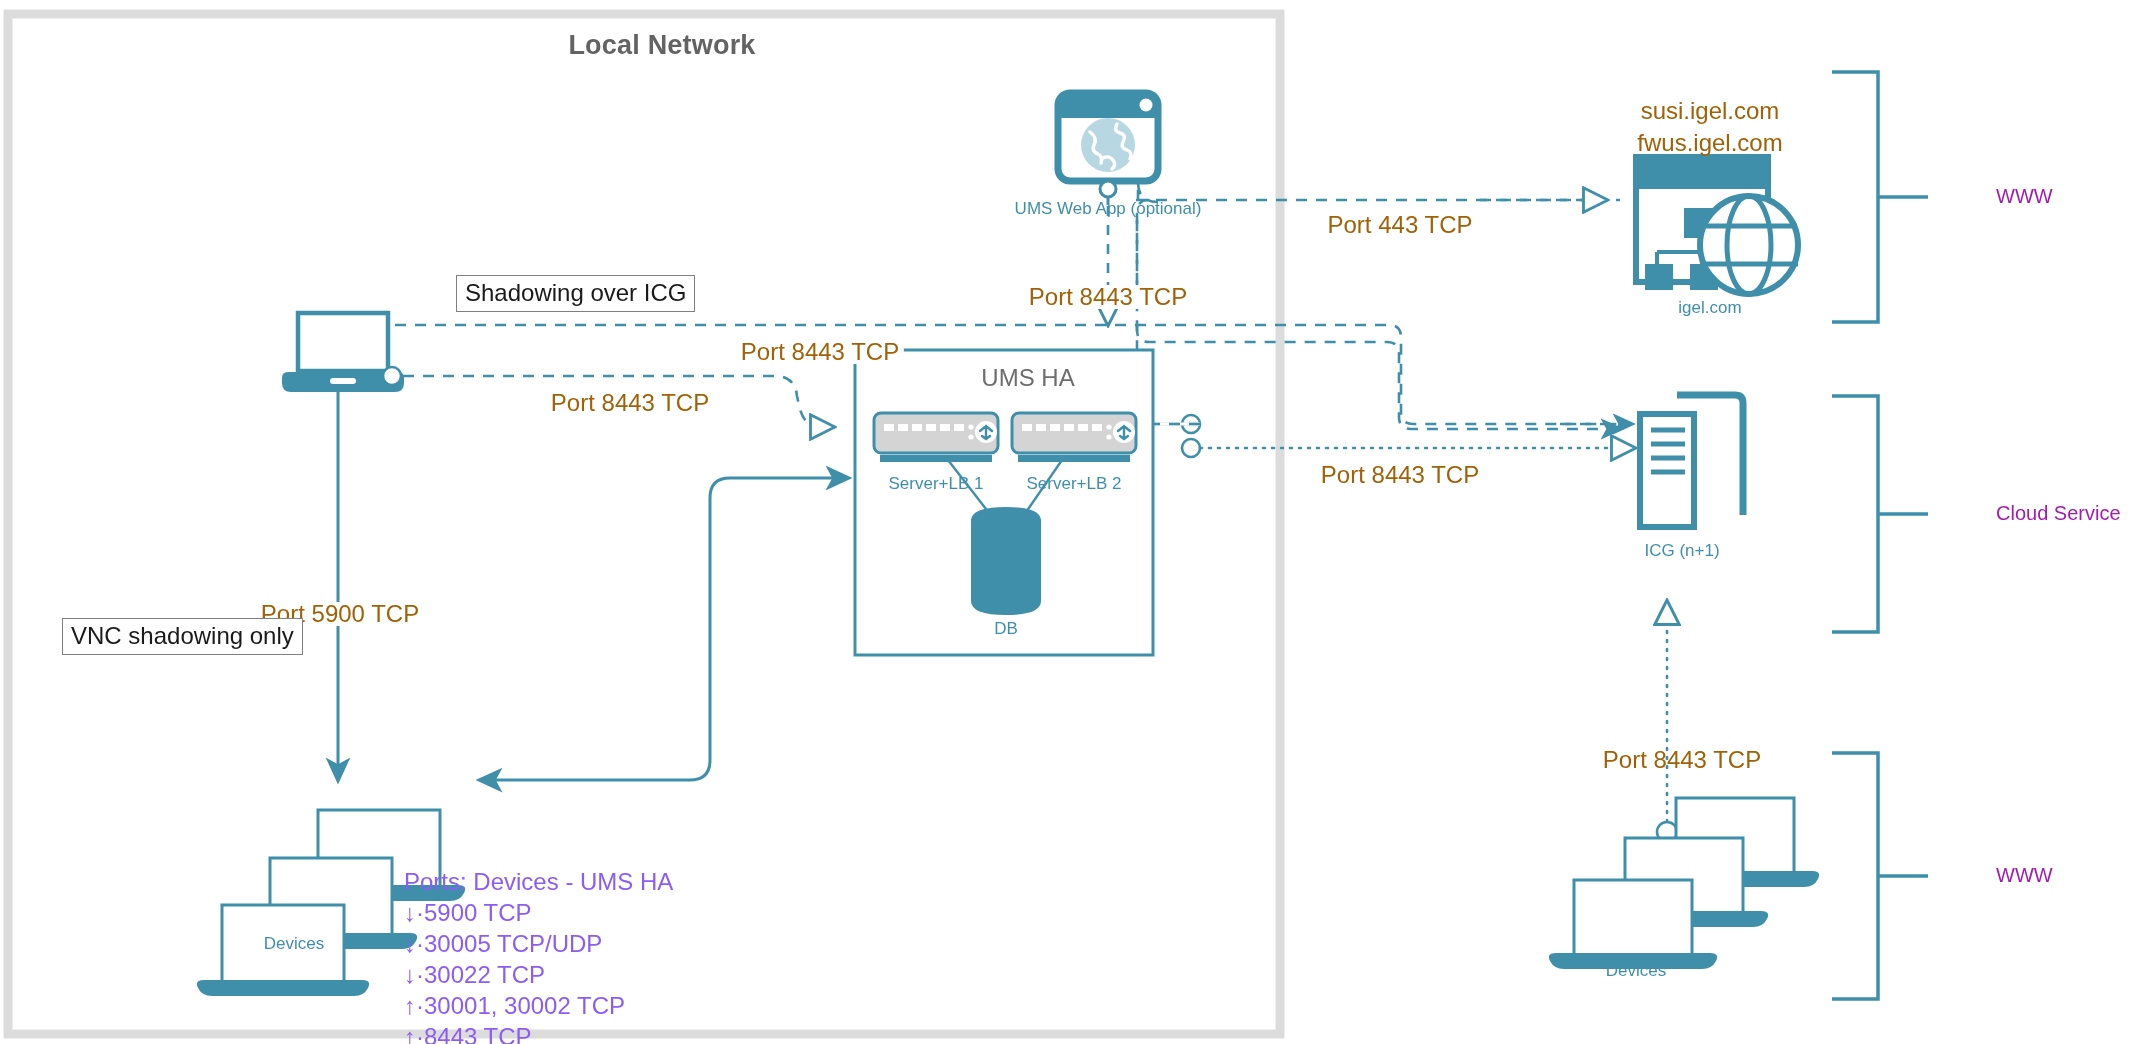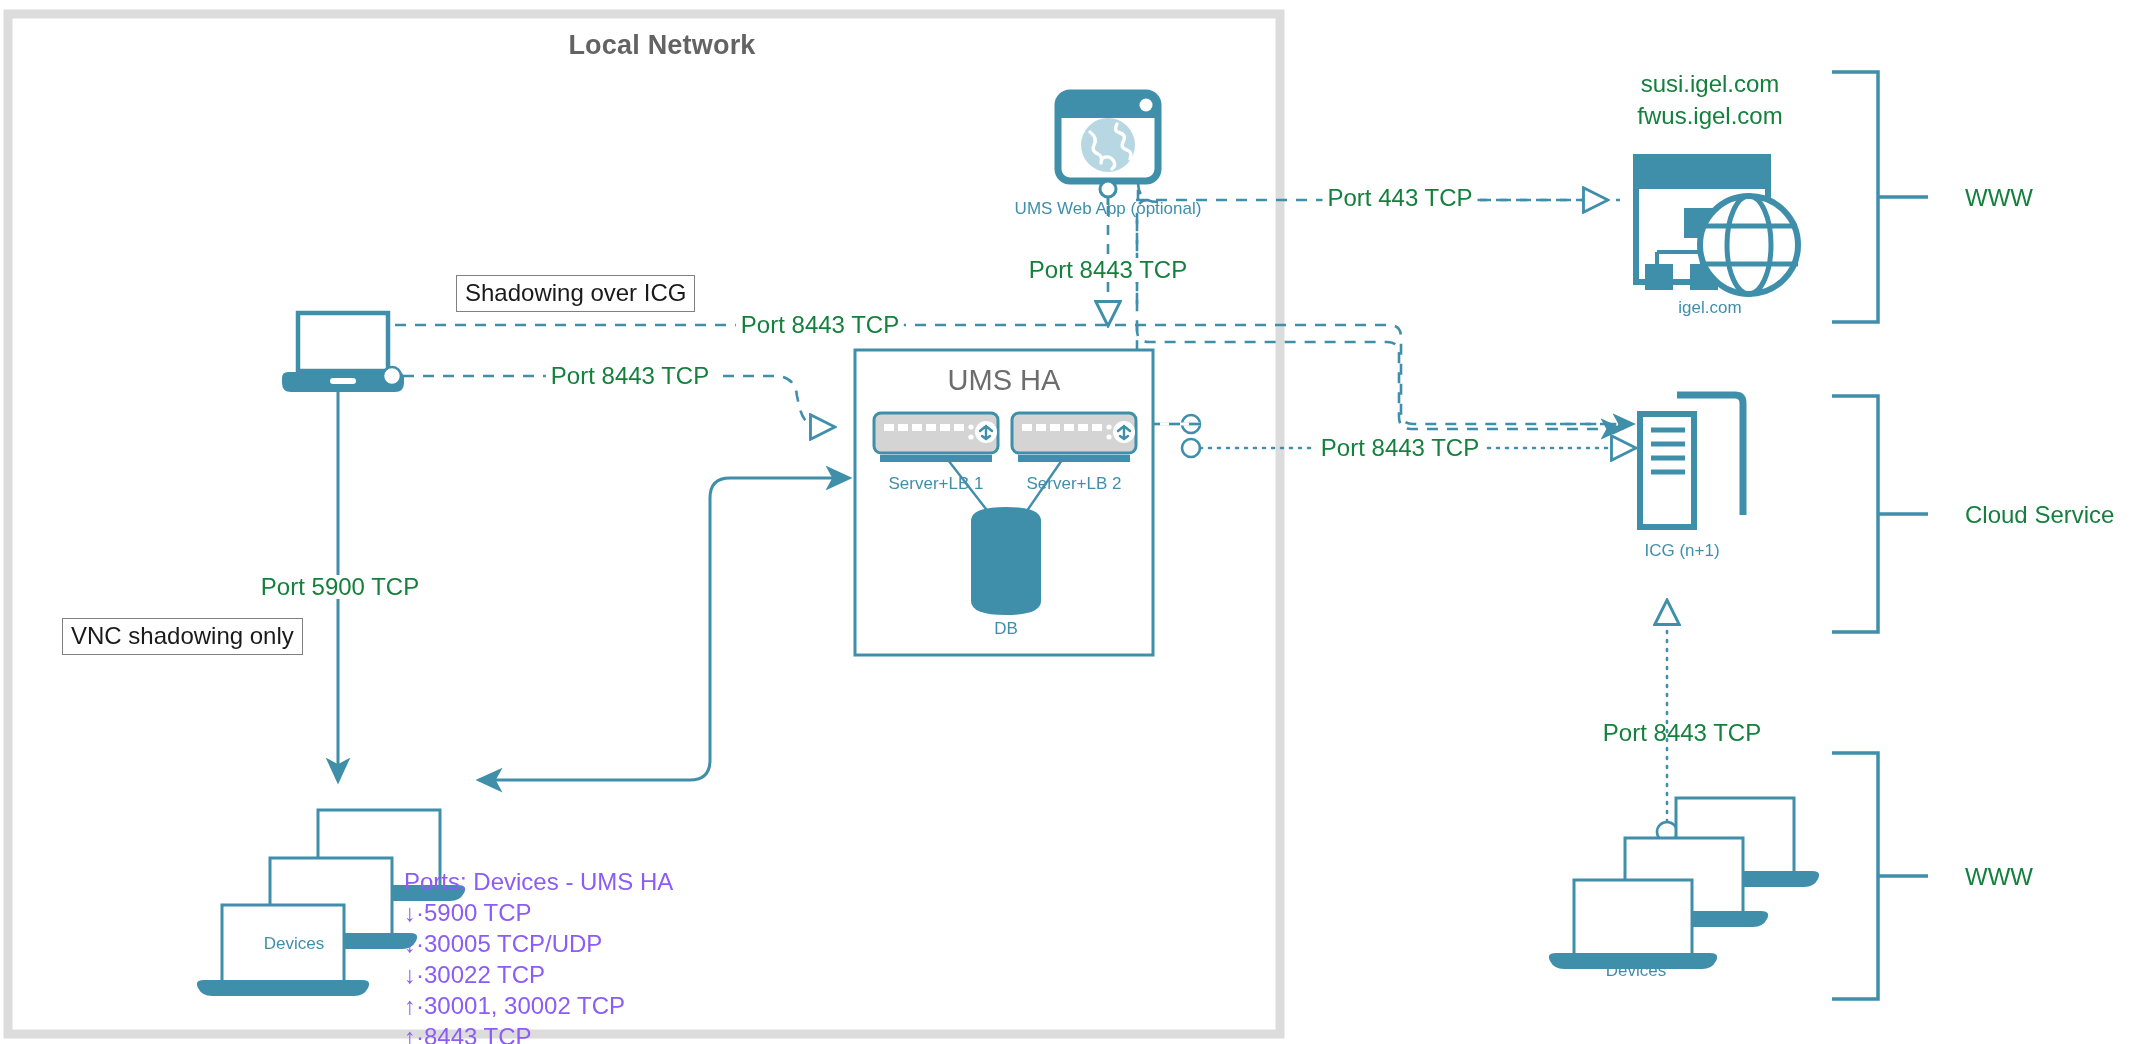--- a/index.html
+++ b/index.html
@@ -31,34 +31,37 @@
     white-space: pre;
     line-height: 1.0;
   }
   .t-title {
     font-size: 27px;
     font-weight: bold;
     color: #636363;
     letter-spacing: 0.2px;
   }
   .t-group {
-    font-size: 29px;
+    font-size: 24px;
     color: #6d6d6d;
+    margin-left: 24px;
   }
   .t-teal {
     font-size: 17px;
     color: #3f8fab;
   }
   .t-black {
     font-size: 24px;
-    color: #15803d;
+    color: #a16207;
+    margin-top: 27px;
   }
   .t-right {
-    font-size: 24px;
-    color: #15803d;
+    font-size: 20px;
+    color: #a21caf;
+    margin-left: 31px;
   }
   .center {
     transform: translateX(-50%);
     text-align: center;
   }
   .boxlabel {
     border: 1.5px solid #808080;
     background: #ffffff;
     padding: 5px 8px 6px 8px;
     font-size: 24px;

